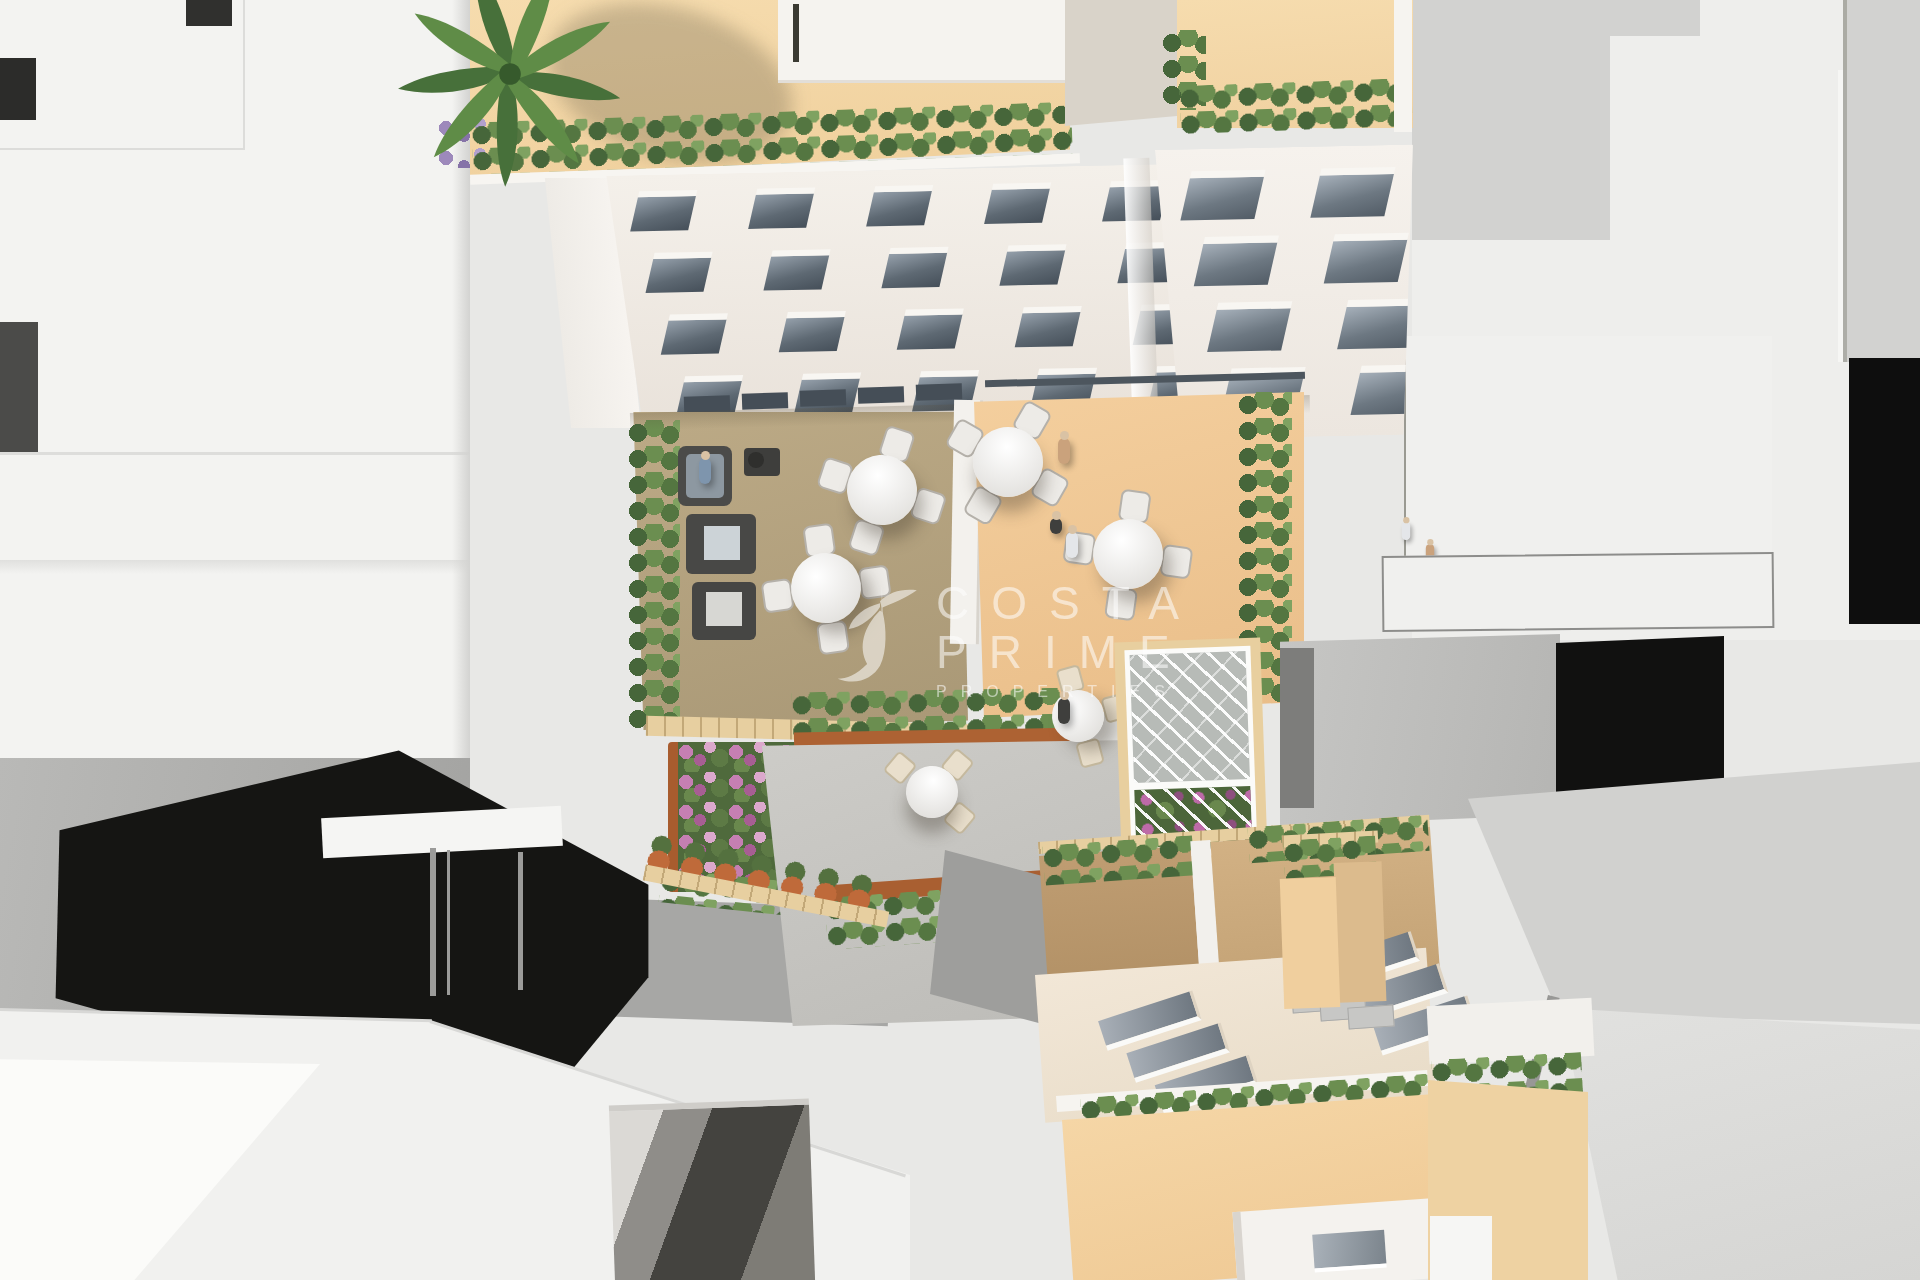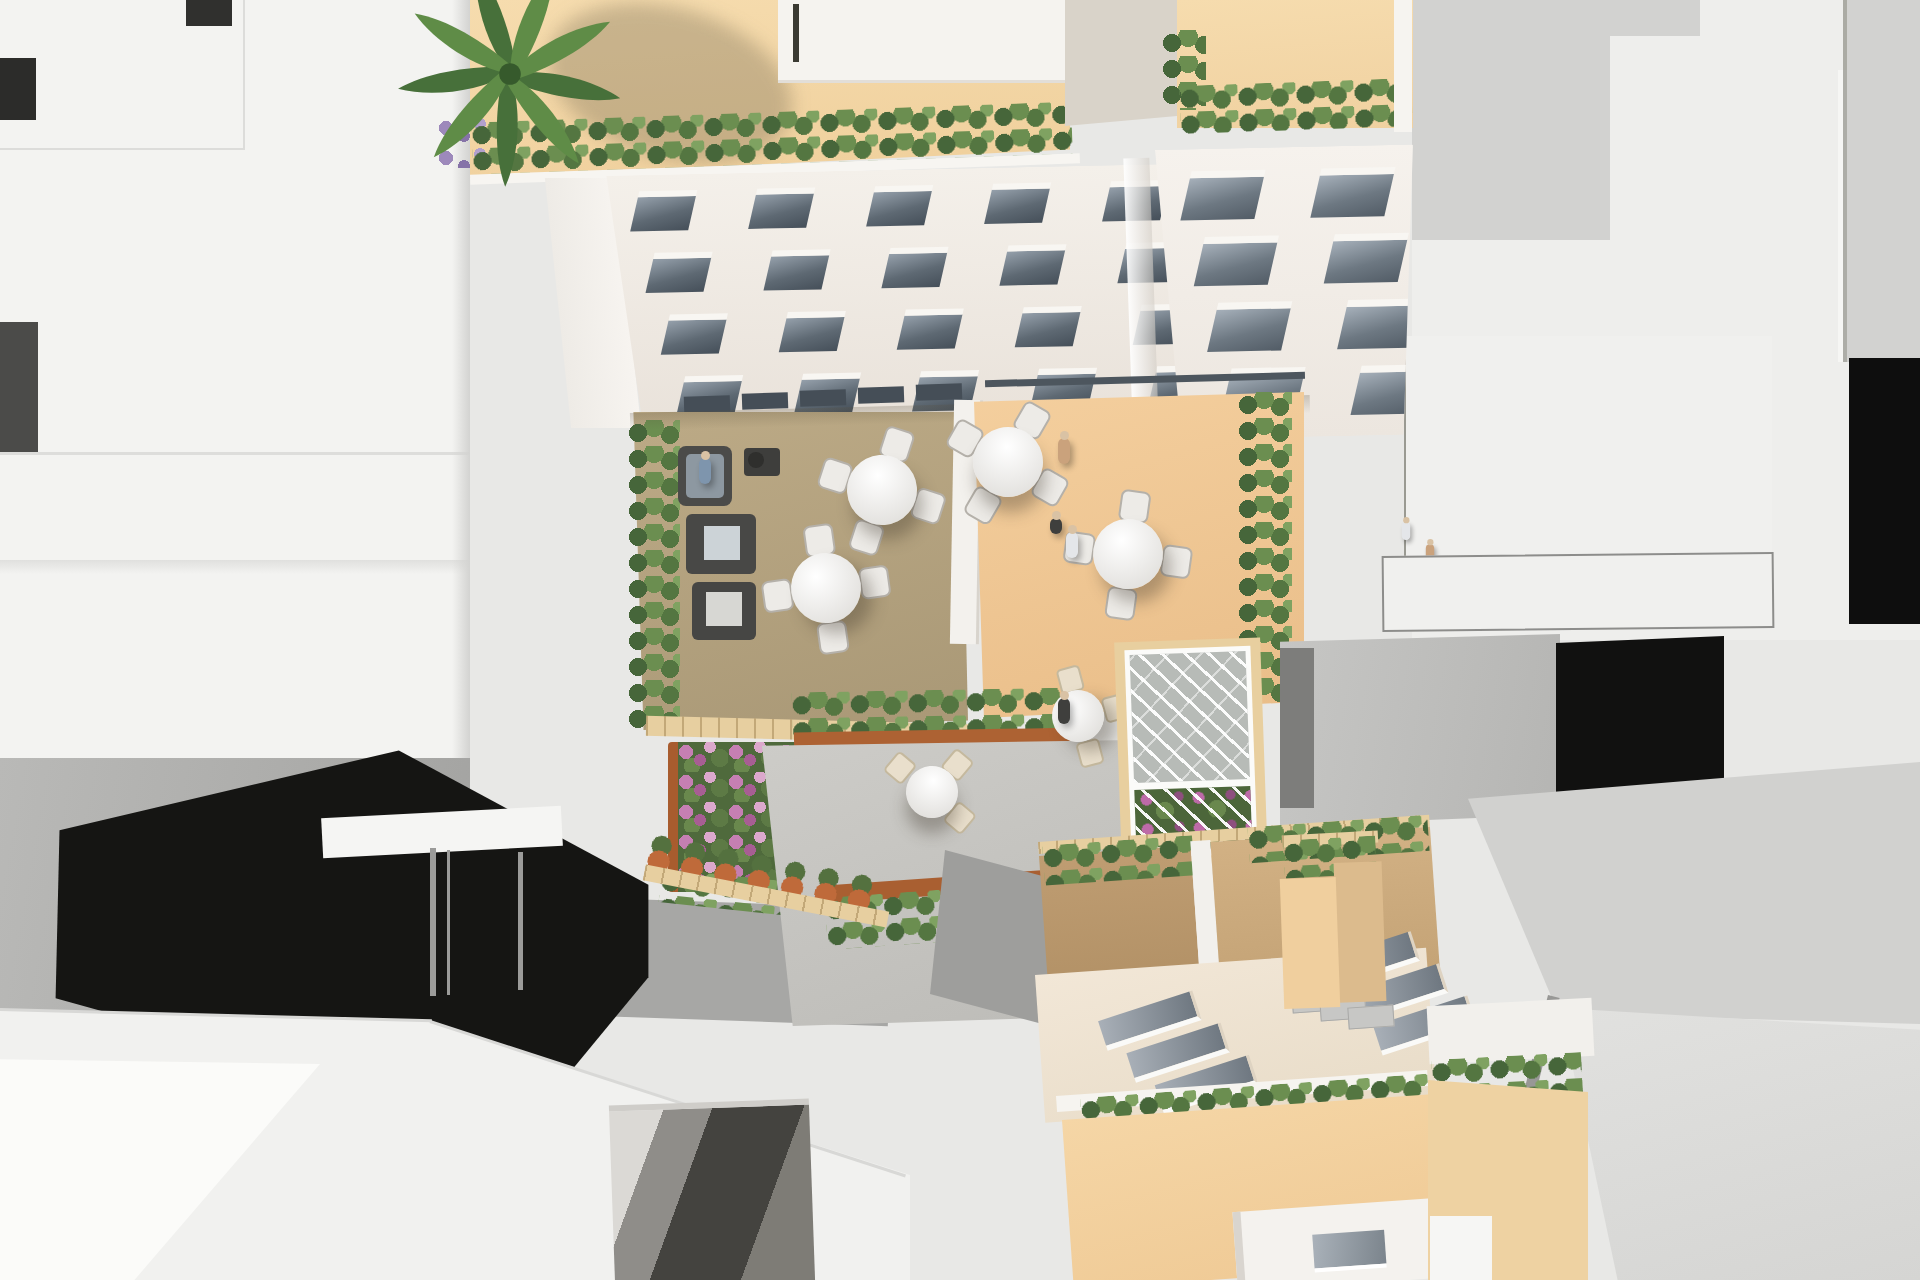--- a/index.html
+++ b/index.html
@@ -289,14 +289,27 @@
   <div class="a" style="left:322px;top:812px;width:240px;height:40px;background:#f5f5f3;transform:rotate(-3deg);"></div>
   <div class="a" style="left:430px;top:848px;width:6px;height:148px;background:#9b9b99;"></div>
   <div class="a" style="left:447px;top:850px;width:3px;height:145px;background:#9b9b99;"></div>
   <div class="a" style="left:518px;top:852px;width:5px;height:138px;background:#9b9b99;"></div>
   <div class="a" style="left:0;top:1004px;width:910px;height:276px;background:#f1f1ef;clip-path:polygon(0 2%,47% 6%,100% 62%,100% 100%,0 100%);"></div>
   <div class="a" style="left:0;top:1040px;width:320px;height:240px;background:#fbfbf9;clip-path:polygon(0 8%,100% 10%,42% 100%,0 100%);"></div>
   <div class="a" style="left:0;top:1008px;width:432px;height:3px;background:#d8d8d6;transform:rotate(1.5deg);transform-origin:left;"></div>
   <div class="a" style="left:430px;top:1020px;width:500px;height:3px;background:#d8d8d6;transform:rotate(18deg);transform-origin:left;"></div>
   <div class="a" style="left:612px;top:1102px;width:200px;height:178px;transform:rotate(-2deg);border-top:6px solid #cfcdc9;background:linear-gradient(112deg,#dbd9d5 0 20%,#8f8d89 20% 38%,#44433f 38% 72%,#7e7c76 72%);"></div>
 
+  <div id="watermark" class="a" style="left:834px;top:566px;width:420px;height:148px;">
+    <svg width="92" height="124" viewBox="0 0 100 120" fill="#ffffff">
+      <path d="M52 2 L54 64 L51 64 Z"></path>
+      <path d="M50 18 C60 8 74 4 90 6 C77 15 62 21 52 25 Z"></path>
+      <path d="M50 20 C34 24 20 34 16 48 C30 46 44 34 50 24 Z"></path>
+      <path d="M50 28 C32 46 26 68 36 86 C24 98 14 102 4 102 C24 110 42 102 50 88 C58 72 57 46 53 30 Z"></path>
+    </svg>
+    <div class="wm-text">
+      <span class="wm1">COSTA</span>
+      <span class="wm2">PRIME</span>
+      <span class="wm3">PROPERTIES</span>
+    </div>
+  </div>
 
 </div>
 
 </body></html>

